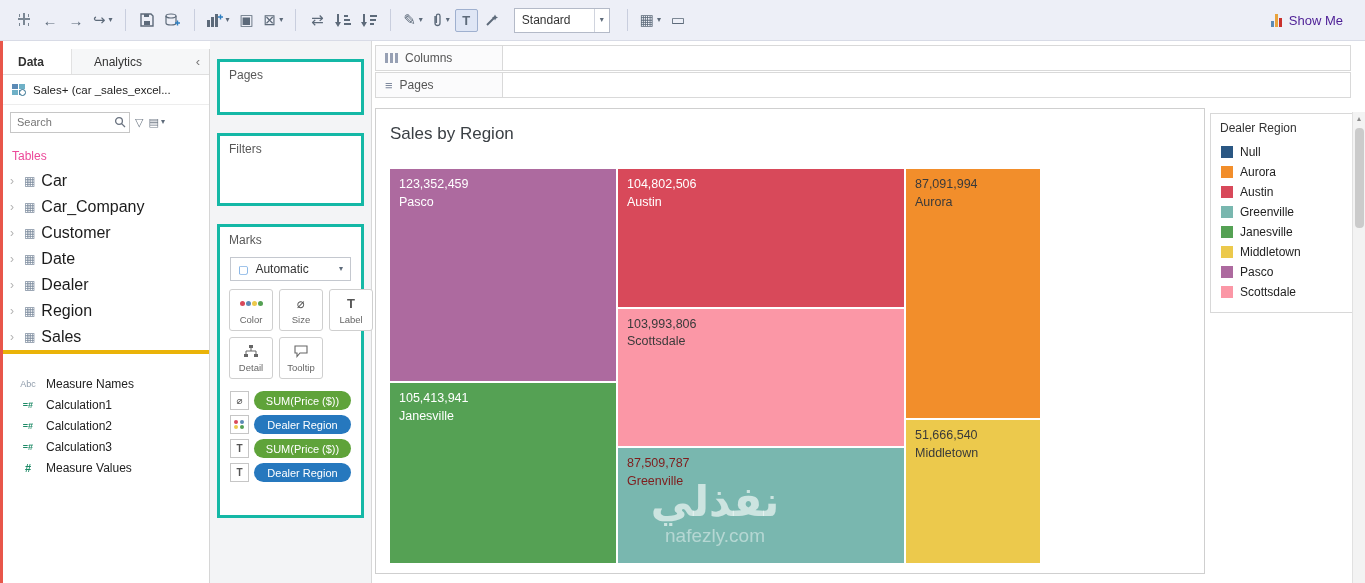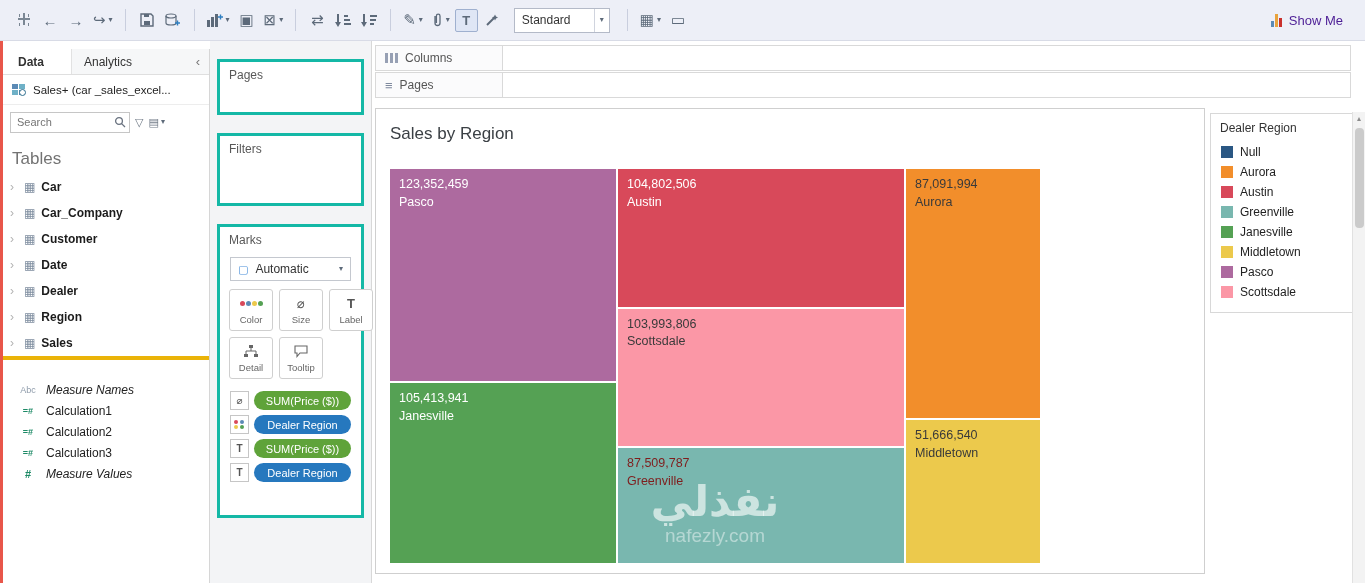--- a/index.html
+++ b/index.html
@@ -20,41 +20,41 @@
   .sm-bars{display:flex;align-items:flex-end;gap:1px;height:13px}
   .sm-bars i{width:3px;display:block}
 
   
   .accent{position:absolute;left:0;top:41px;width:3px;bottom:0}
 
   
   .data-pane{position:absolute;left:3px;top:49px;width:207px;bottom:0;background:#fff;border-right:1px solid #d6d6d6}
   .tabs{display:flex;height:26px;border-bottom:1px solid #dfdfdf;font-size:12px}
   .tab-data{width:68px;display:flex;align-items:center;padding-left:15px;font-weight:bold;background:#fff}
-  .tab-analytics{flex:1;display:flex;align-items:center;padding-left:12px;background:#f6f7f8;border-left:1px solid #e2e2e2;color:#333}
+  .tab-analytics{flex:1;display:flex;align-items:center;padding-left:22px;background:#f6f7f8;border-left:1px solid #e2e2e2;color:#333}
   .tab-collapse{width:22px;display:flex;align-items:center;justify-content:center;background:#f6f7f8;color:#777;font-size:13px}
   .datasource{height:30px;display:flex;align-items:center;gap:7px;padding:0 9px;font-size:11.5px;color:#222;border-bottom:1px solid #ededed}
   .search-row{height:34px;display:flex;align-items:center;gap:5px;padding:0 7px}
   .search-box{position:relative;width:120px;height:21px;border:1px solid #c6c6c6;background:#fff}
   .search-box input{width:100%;height:100%;border:none;outline:none;font-size:11px;padding:0 18px 0 6px;font-family:inherit;color:#333}
   .search-box .mag{position:absolute;right:3px;top:3px}
   .sr-ic{color:#707a86;font-size:11px;display:flex;align-items:center;gap:2px}
-  .tables-label{padding:10px 9px 5px;font-size:17px;color:#737373}
+  .tables-label{padding:10px 9px 5px;font-size:12px;color:#ec4899}
   .trow{height:26px;display:flex;align-items:center;gap:6px;padding-left:7px;cursor:default}
   .trow .chev{color:#b3b3b3;font-size:12px;width:8px}
   .trow .tic{color:#7f8ea0;font-size:12px}
-  .trow .tlabel{font-weight:bold;font-size:12px;color:#1b1b1b}
+  .trow .tlabel{font-weight:normal;font-size:16px;color:#1b1b1b}
   .fields{border-top:4px solid #eab308;padding-top:19px}
   .frow{height:21px;display:flex;align-items:center;gap:7px;padding-left:14px}
   .fi{width:22px;text-align:center;font-size:9px}
   .fi-abc{color:#8f9cab}
   .fi-calc{color:#1d8a66;font-weight:bold}
   .fi-hash{color:#1d8a66;font-size:11px;font-weight:bold}
   .flabel{font-size:12px;color:#222}
-  .italic{font-style:italic}
+  .italic{}
 
   
   .shelf-panel{position:absolute;left:210px;top:41px;width:162px;bottom:0;background:#f3f4f6;border-right:1px solid #d8d8d8}
   .card{background:#fff;border:3px solid #14b8a6;margin:18px 7px}
   .card-label{padding:6px 9px;color:#585858;font-size:12px}
   .pages{height:56px}
   .filters{height:73px;margin-top:13px}
   .marks{height:294px;margin-top:11px}
   .mark-type{margin:4px 10px 8px;height:24px;border:1px solid #c4c8cf;background:#fff;display:flex;align-items:center;gap:7px;padding:0 7px;color:#333;font-size:12px}
   .mark-type .shape{color:#4a90d9;font-size:11px}

